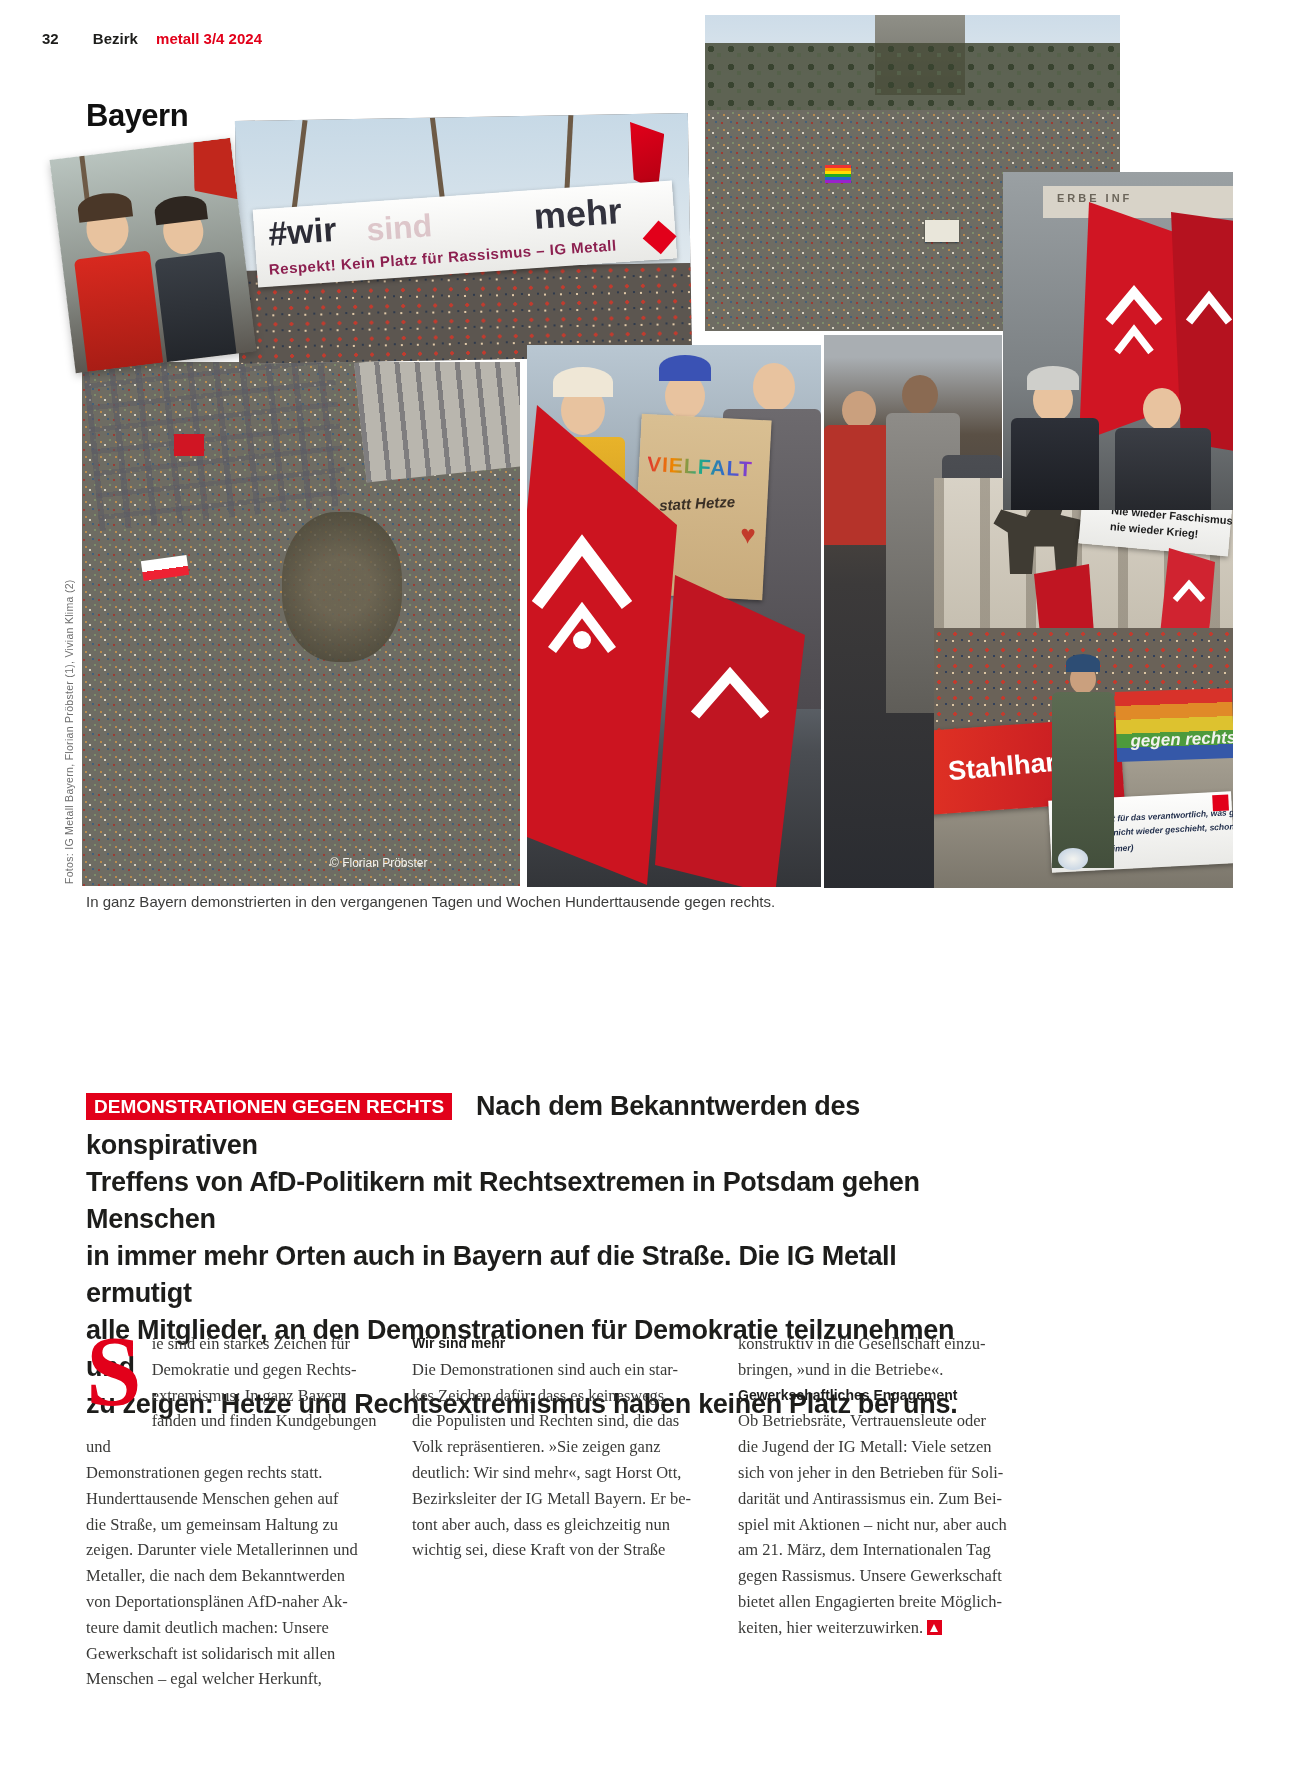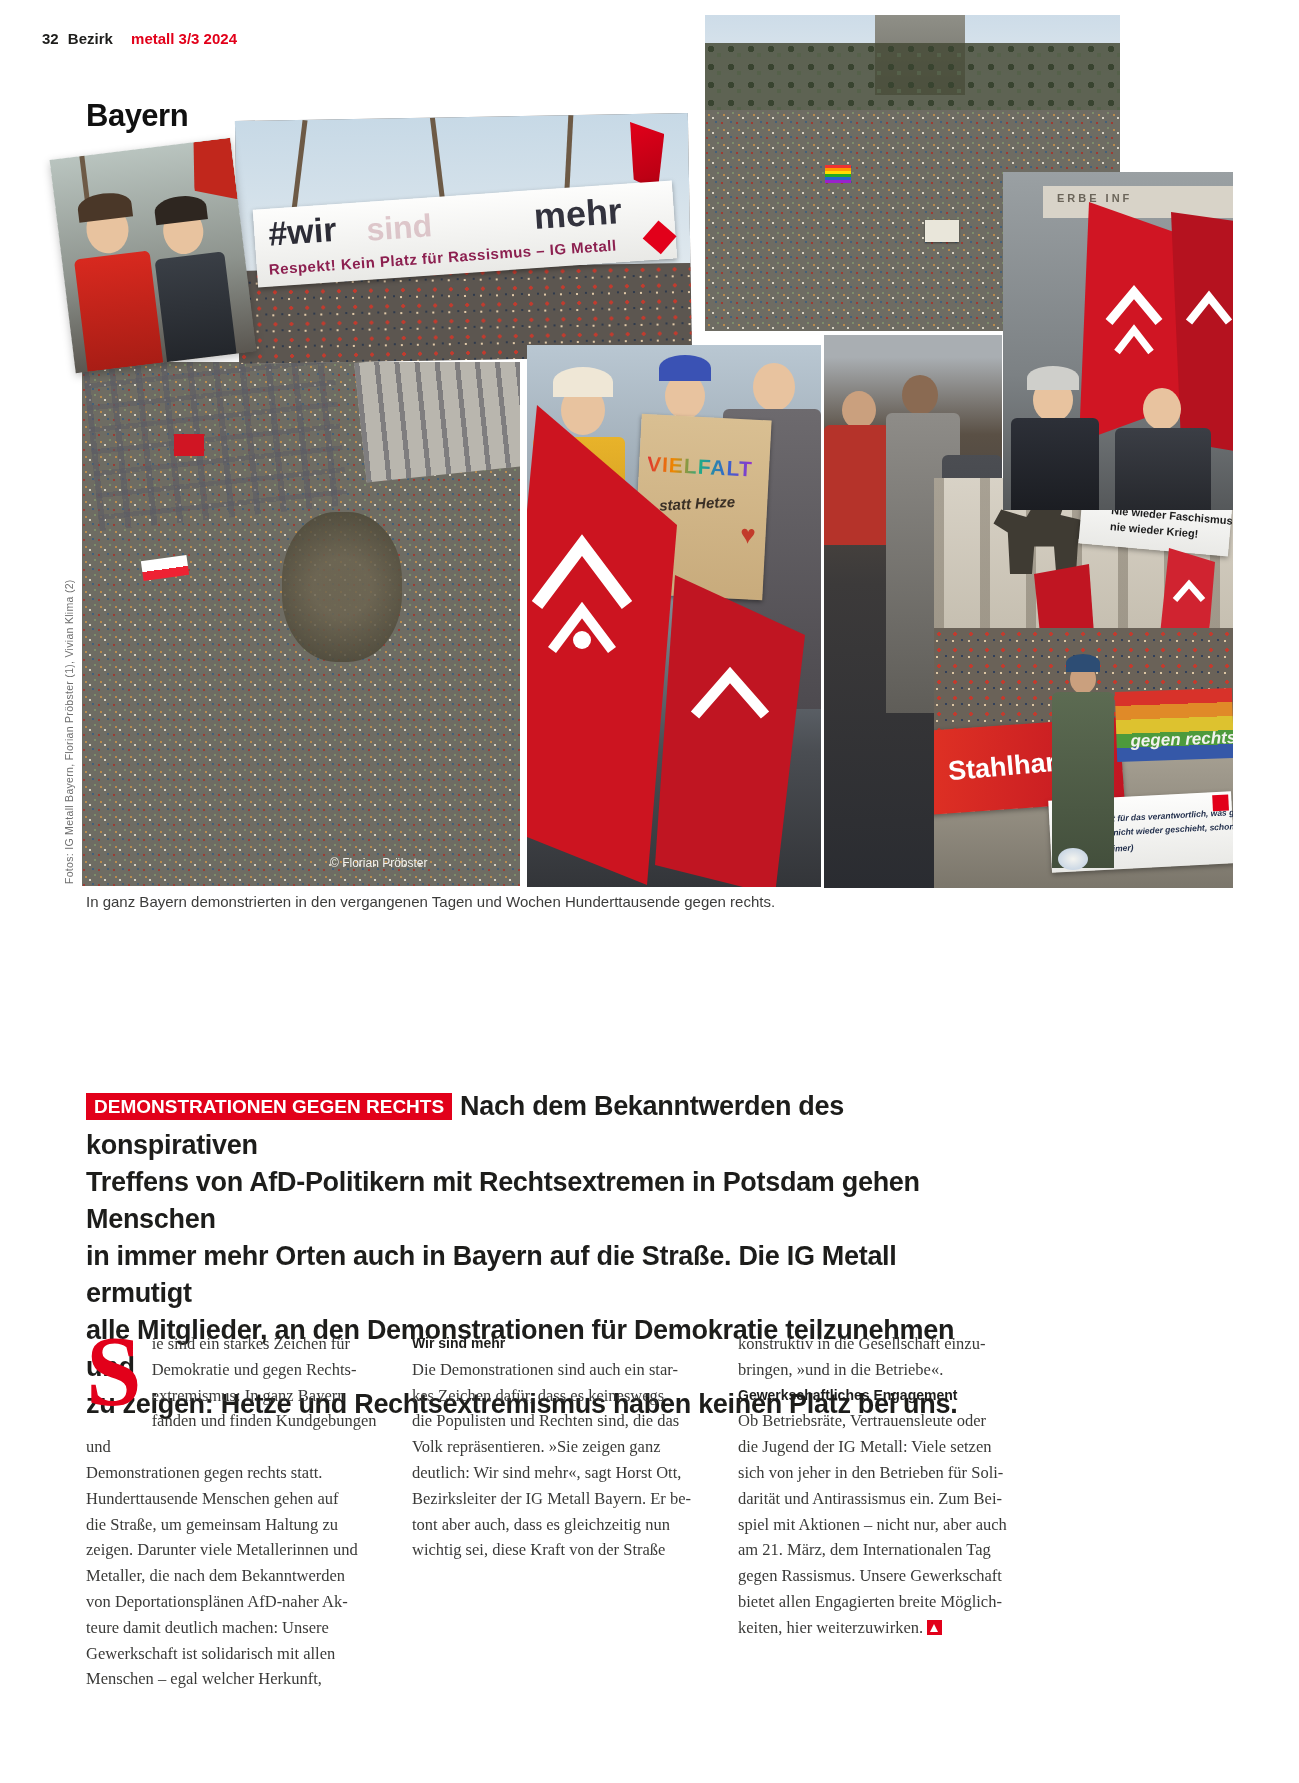--- a/index.html
+++ b/index.html
@@ -1,21 +1,21 @@
 <!DOCTYPE html>
 <html><head>
 <meta charset="utf-8">
 <style>
   html,body{margin:0;padding:0;background:#e8e8e8;}
   .page{position:relative;width:1299px;height:1783px;background:#ffffff;margin:0 auto;
         font-family:"Liberation Sans",sans-serif;overflow:hidden;}
   
   .folio{position:absolute;left:42px;top:30px;font-size:15px;font-weight:bold;color:#1d1d1b;}
   .folio .issue{color:#e2001a;margin-left:14px;}
-  .folio .pn{margin-right:5px;}
+  .folio .pn{margin-right:30px;}
   .region{position:absolute;left:86px;top:98px;font-size:31px;font-weight:bold;color:#101010;letter-spacing:-0.5px;}
   
   .tile{position:absolute;overflow:hidden;background:#888;}
   .dotcrowd{position:absolute;inset:0;background-color:#6e6c63;background-image:
      radial-gradient(circle 2.2px at 4px 5px, #b98c4e 50%, transparent 52%),
      radial-gradient(circle 2.2px at 11px 12px, #43607a 50%, transparent 52%),
      radial-gradient(circle 2.2px at 2px 13px, #9c3b33 50%, transparent 52%),
      radial-gradient(circle 2.2px at 13px 3px, #7d8d6b 50%, transparent 52%),
      radial-gradient(circle 2px at 8px 8px, #d8d3c4 50%, transparent 52%);
      background-size:15px 15px;}
@@ -28,21 +28,21 @@
   .photo-credit-inline{position:absolute;color:#f2f2ee;font-size:12px;}
   .vcredit{position:absolute;left:63px;top:884px;transform:rotate(-90deg);transform-origin:0 0;
            font-size:10.5px;color:#6f6f6f;white-space:nowrap;letter-spacing:.3px;}
   
   .caption{position:absolute;left:86px;top:893px;font-size:15px;color:#3c3c3b;}
   .headline{position:absolute;left:84px;top:972px;font-size:67px;font-weight:bold;color:#e2001a;
             letter-spacing:-2.5px;white-space:nowrap;}
   .introblock{position:absolute;left:86px;top:1088px;width:905px;font-size:27px;line-height:37px;
               font-weight:bold;color:#1d1d1b;letter-spacing:-0.3px;}
   .kicker{background:#e2001a;color:#ffffff;font-size:19px;padding:3px 8px 3px 8px;letter-spacing:0;
-          position:relative;top:-2px;margin-right:8px;}
+          position:relative;top:-2px;margin-right:24px;}
   .introtext{white-space:pre-line;}
   
   .cols{position:absolute;left:86px;top:1331px;width:1128px;display:flex;gap:24px;}
   .col{width:302px;font-family:"Liberation Serif","DejaVu Serif",serif;font-size:16.5px;
        line-height:25.8px;color:#3a3a38;}
   .col p{margin:0;white-space:pre-line;}
   .dropcap{float:left;color:#e2001a;font-family:"Liberation Serif",serif;font-weight:bold;
            font-size:100px;line-height:76px;height:76px;margin:2px 10px 0 0;}
   .subhead{font-family:"Liberation Sans",sans-serif;font-weight:bold;font-size:14px;
            color:#1d1d1b;margin:26px 0 1px 0;white-space:normal;}
@@ -55,21 +55,21 @@
   .bt{position:absolute;white-space:nowrap;}
 </style>
 </head>
 <body>
 
 <div class="page">
 
   <div class="folio">
     <span class="pn">32</span>
     <span>Bezirk</span>
-    <span class="issue">metall 3/3 2024</span>
+    <span class="issue">metall 3/4 2024</span>
   </div>
 
   <div class="region">Bayern</div>
 
   <div class="tile" style="left:705px;top:15px;width:415px;height:316px;z-index:1;">
     <div class="sky" style="height:95px;"></div>
     <div style="position:absolute;left:170px;top:0;width:90px;height:80px;background:linear-gradient(#8f8f87,#6f6f66);"></div>
     <div style="position:absolute;left:0;top:28px;right:0;height:70px;background-color:rgba(70,75,55,.85);
                 background-image:radial-gradient(circle 5px at 6px 6px, #394430 60%, transparent 62%),
                 radial-gradient(circle 4px at 14px 12px, #55614a 60%, transparent 62%);background-size:20px 18px;"></div>

